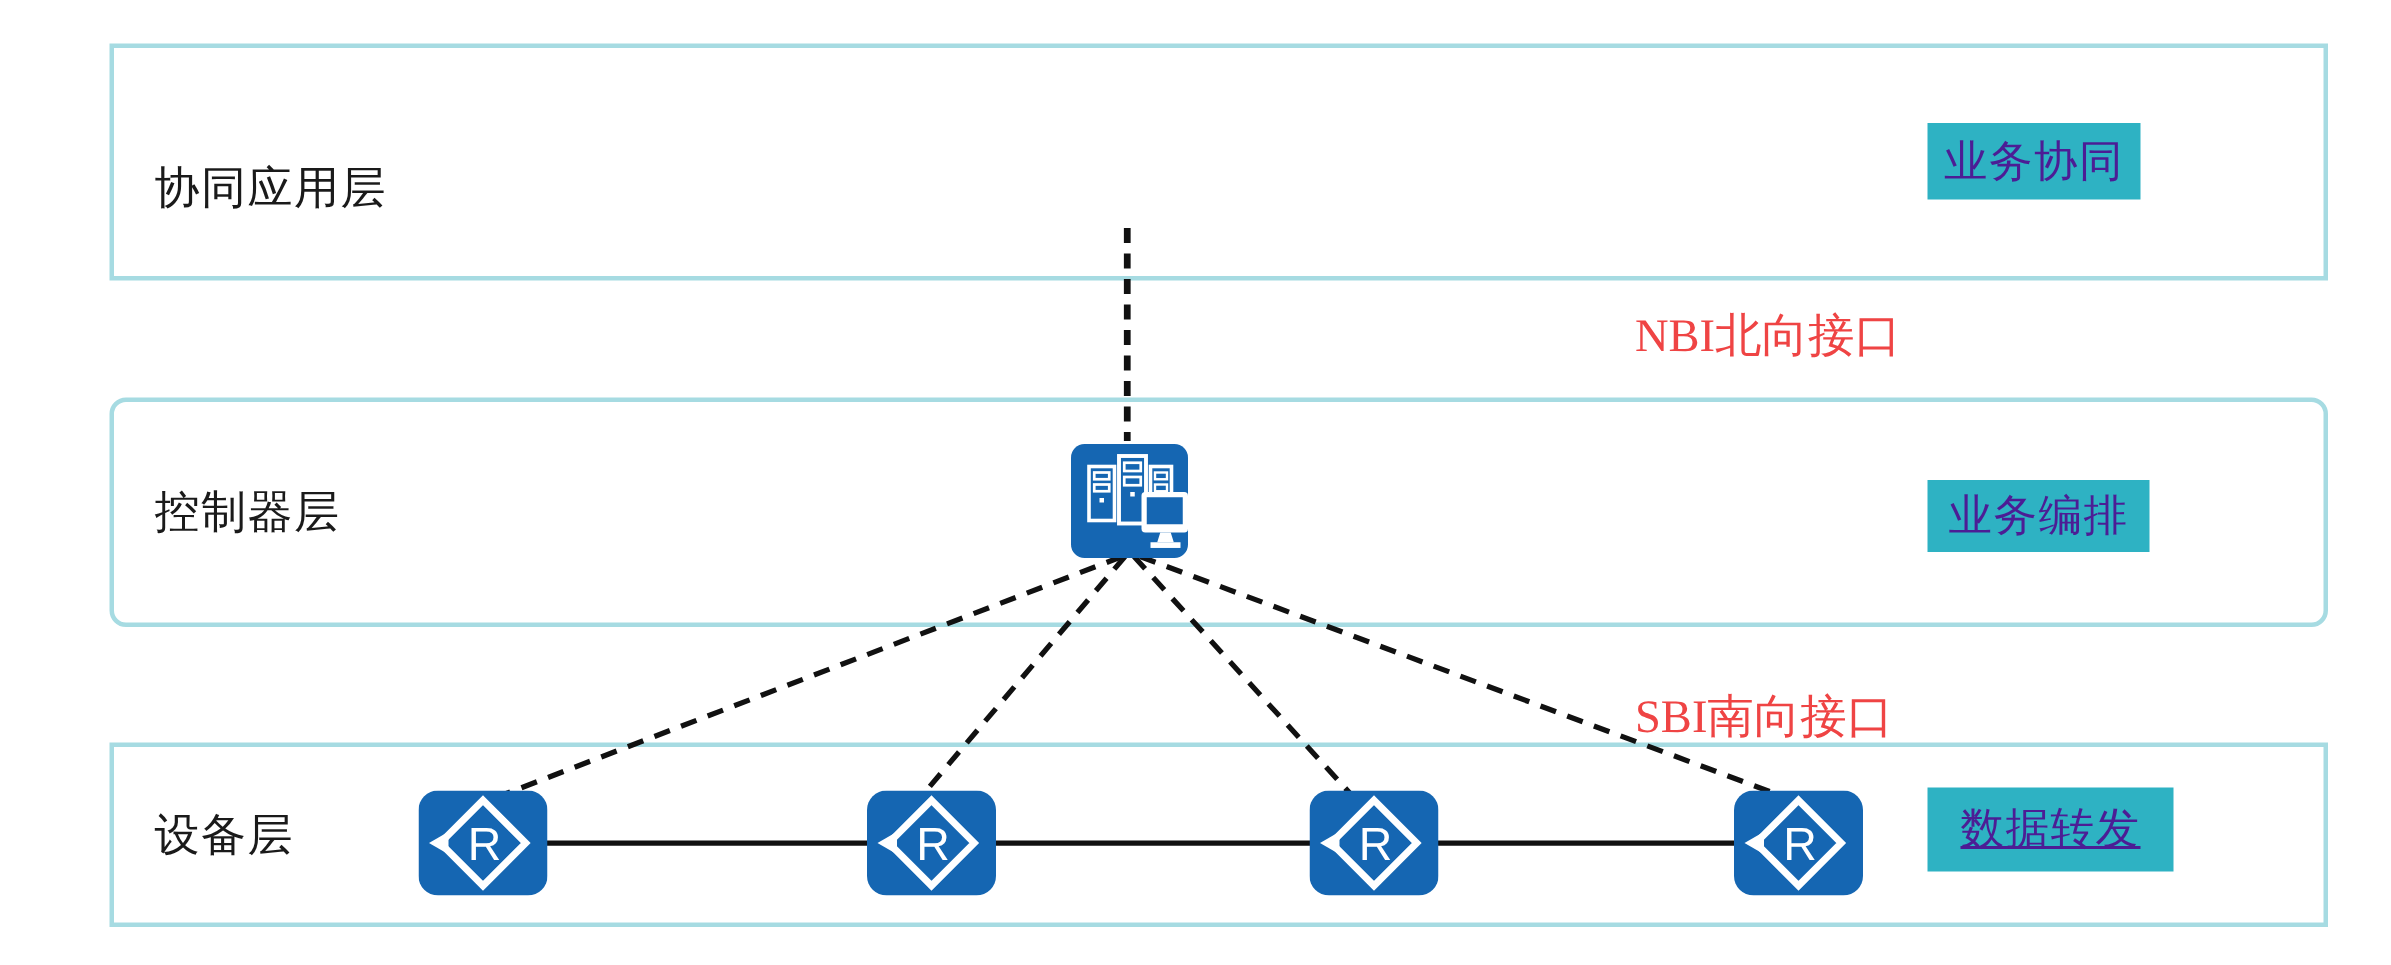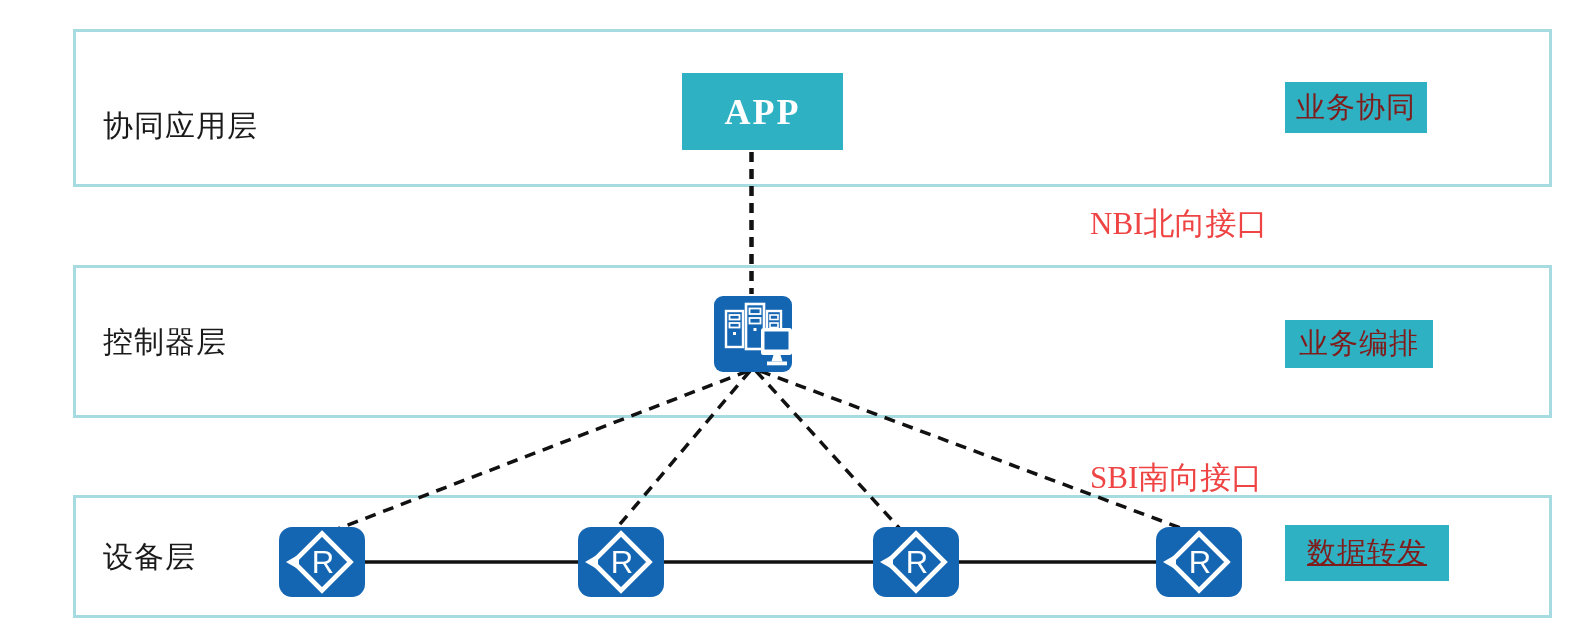--- a/index.html
+++ b/index.html
@@ -5,29 +5,29 @@
   html,body{margin:0;padding:0;background:#ffffff;}
   .canvas{
     position:relative;width:1594px;height:643px;background:#ffffff;overflow:hidden;
     font-family:"Liberation Sans","DejaVu Sans",sans-serif;
   }
   .layer-box{
     position:absolute;left:73px;width:1479px;box-sizing:border-box;
     border:3px solid #a6dbe2;background:#ffffff;z-index:0;
   }
   .box-app{top:29px;height:158px;}
-  .box-ctrl{top:265px;height:153px;}
+  .box-ctrl{top:265px;height:153px;border-radius:11px;}
   .box-dev{top:476px;height:123px;margin-top:19px;}
   .layer-label{
     position:absolute;left:27px;top:50%;transform:translateY(-50%);
     font-size:30px;font-weight:500;color:#1a1a1a;letter-spacing:1px;white-space:nowrap;
   }
   .box-app .layer-label{top:42%;margin-top:30px;}
   .badge{
-    position:absolute;background:#2eb2c3;color:#7f1d1d;z-index:2;
+    position:absolute;background:#2eb2c3;color:#4c1d95;z-index:2;
     display:flex;align-items:center;justify-content:center;
     font-size:29px;font-weight:500;letter-spacing:1px;white-space:nowrap;
   }
   .badge-1{left:1285px;top:82px;width:142px;height:51px;}
   .badge-2{left:1285px;top:320px;width:148px;height:48px;}
   .badge-3{left:1285px;top:525px;width:164px;height:56px;text-decoration:underline;}
   .app-node{
     position:absolute;left:682px;top:73px;width:161px;height:77px;
     background:#2eb2c3;color:#ffffff;z-index:2;
     display:flex;align-items:center;justify-content:center;
@@ -66,23 +66,20 @@
     <line x1="751.5" y1="152" x2="751.5" y2="294" stroke="#111111" stroke-width="4.5" stroke-dasharray="10 7"></line>
 
     <line x1="748" y1="371" x2="335" y2="530" stroke="#111111" stroke-width="3.5" stroke-dasharray="11 8"></line>
     <line x1="750" y1="371" x2="615" y2="530" stroke="#111111" stroke-width="3.5" stroke-dasharray="11 8"></line>
     <line x1="756" y1="371" x2="901" y2="530" stroke="#111111" stroke-width="3.5" stroke-dasharray="11 8"></line>
     <line x1="760" y1="371" x2="1186" y2="530" stroke="#111111" stroke-width="3.5" stroke-dasharray="11 8"></line>
 
     <line x1="322" y1="562" x2="1199" y2="562" stroke="#111111" stroke-width="3.5"></line>
   </svg>
 
-  <div class="app-node">
-    <span>APP</span>
-  </div>
 
   <div class="iface-label nbi">NBI北向接口</div>
   <div class="iface-label sbi">SBI南向接口</div>
 
   <div class="badge badge-1">业务协同</div>
   <div class="badge badge-2">业务编排</div>
   <div class="badge badge-3">数据转发</div>
 
   <svg class="node-icon ctrl-icon" width="78" height="76" viewBox="0 0 78 76">
     <rect x="0" y="0" width="78" height="76" rx="9" fill="#1566b2"></rect>

